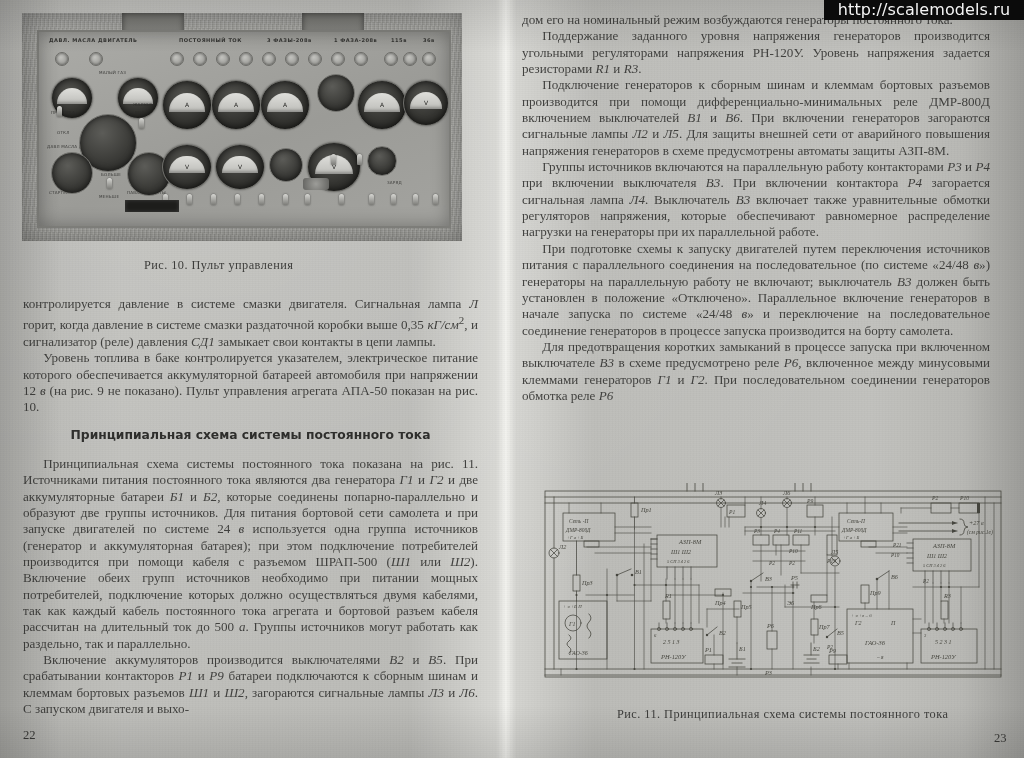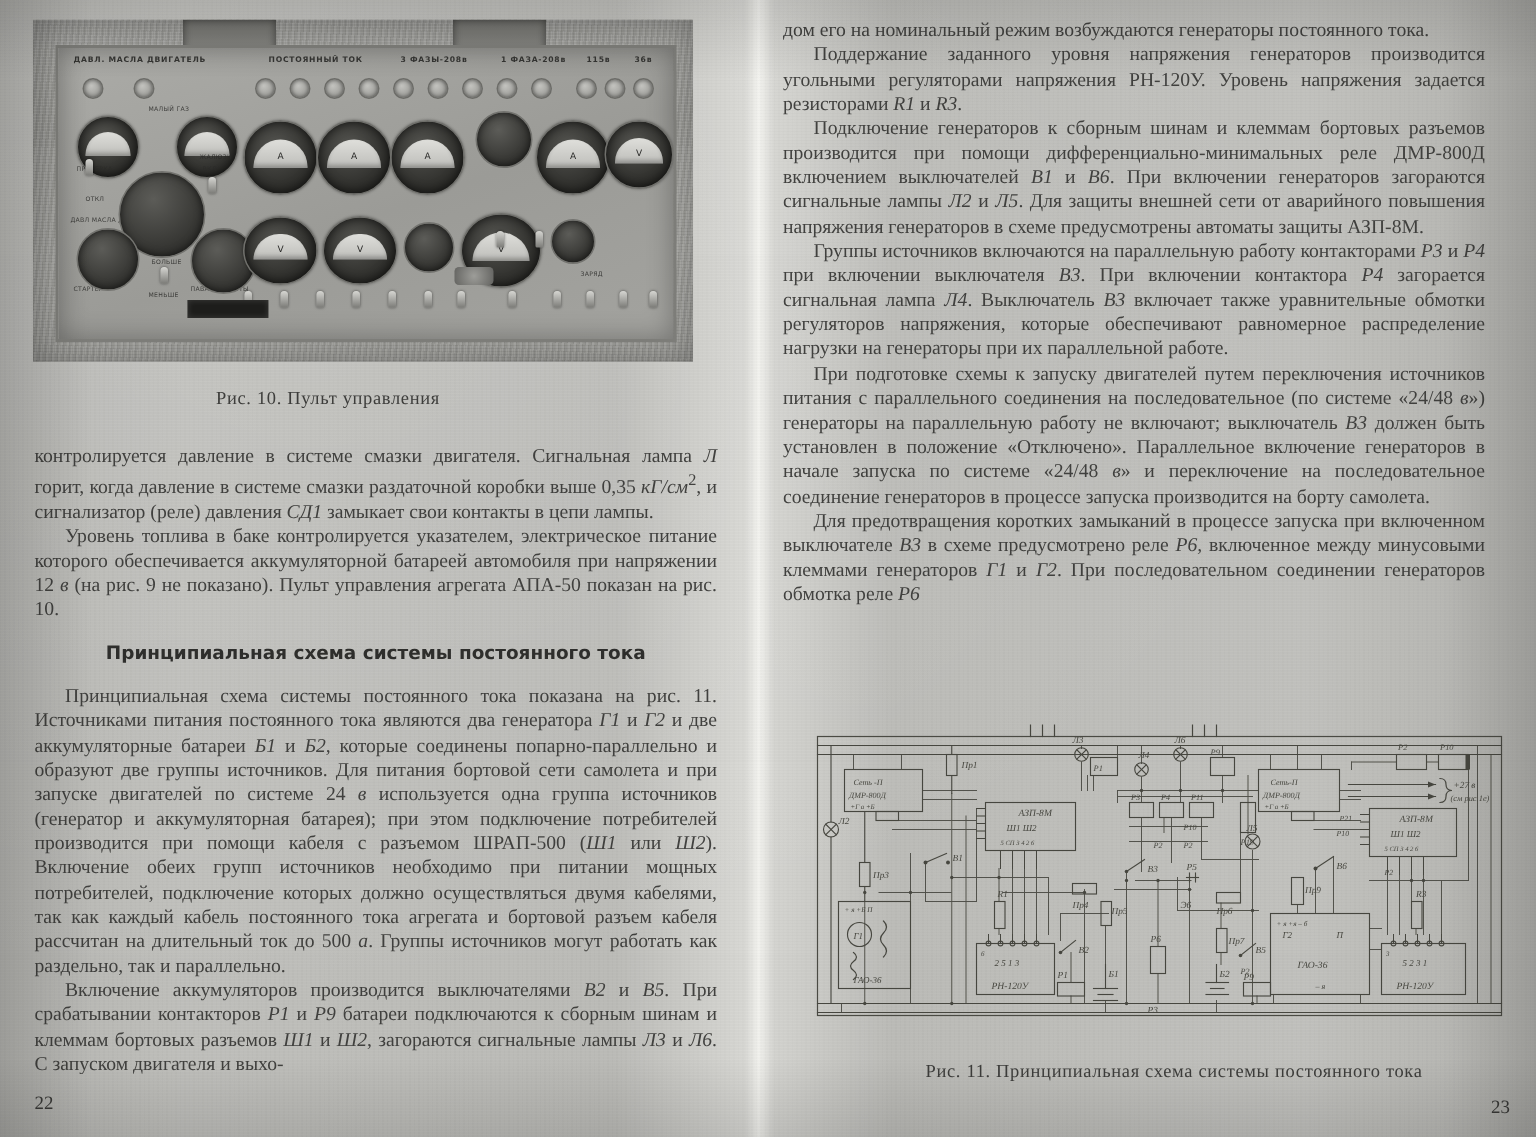--- a/index.html
+++ b/index.html
@@ -162,20 +162,21 @@
   .schem{
     position:absolute;left:30px;top:483px;width:470px;height:212px;
   }
   .schem svg{display:block;}
 </style>
 </head>
 <body>
 
 <div id="scan">
 
+  <div class="watermark">http://scalemodels.ru</div>
 
   <div class="col col-left">
 
     <div class="photo">
       <div class="grain"></div>
       <div class="handle" style="left:100px;"></div>
       <div class="handle" style="left:280px;"></div>
 
       <div class="panel">
 

